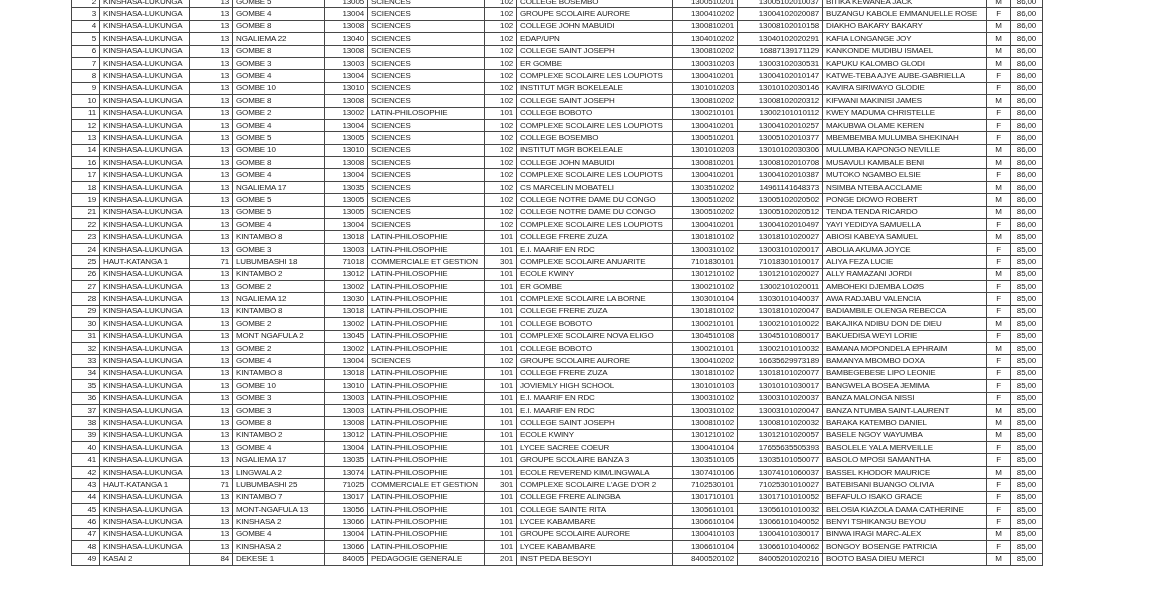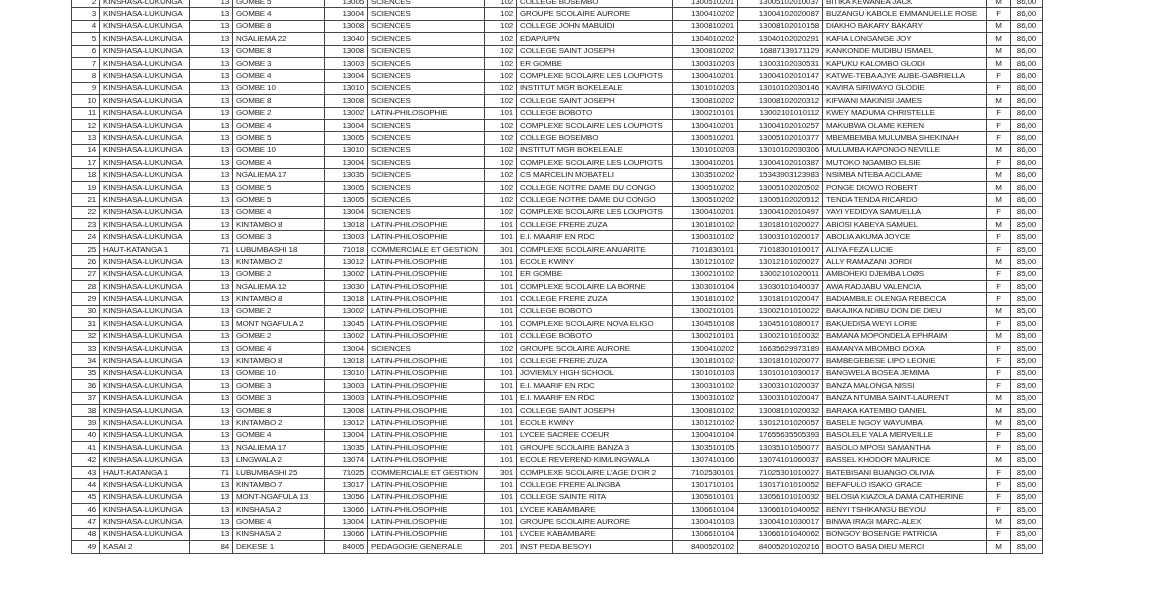--- a/index.html
+++ b/index.html
@@ -250,20 +250,35 @@
           <td class="al">SCIENCES</td>
           <td class="ar">102</td>
           <td class="al">INSTITUT MGR BOKELEALE</td>
           <td class="ar">1301010203</td>
           <td class="ar">13010102030306</td>
           <td class="al">MULUMBA KAPONGO NEVILLE</td>
           <td class="ac">M</td>
           <td class="ac">86,00</td>
         </tr>
         <tr>
+          <td class="ar">16</td>
+          <td class="al">KINSHASA-LUKUNGA</td>
+          <td class="ar">13</td>
+          <td class="al">GOMBE 8</td>
+          <td class="ar">13008</td>
+          <td class="al">SCIENCES</td>
+          <td class="ar">102</td>
+          <td class="al">COLLEGE JOHN MABUIDI</td>
+          <td class="ar">1300810201</td>
+          <td class="ar">13008102010708</td>
+          <td class="al">MUSAVULI KAMBALE BENI</td>
+          <td class="ac">M</td>
+          <td class="ac">86,00</td>
+        </tr>
+        <tr>
           <td class="ar">17</td>
           <td class="al">KINSHASA-LUKUNGA</td>
           <td class="ar">13</td>
           <td class="al">GOMBE 4</td>
           <td class="ar">13004</td>
           <td class="al">SCIENCES</td>
           <td class="ar">102</td>
           <td class="al">COMPLEXE SCOLAIRE LES LOUPIOTS</td>
           <td class="ar">1300410201</td>
           <td class="ar">13004102010387</td>
@@ -274,21 +289,21 @@
         <tr>
           <td class="ar">18</td>
           <td class="al">KINSHASA-LUKUNGA</td>
           <td class="ar">13</td>
           <td class="al">NGALIEMA 17</td>
           <td class="ar">13035</td>
           <td class="al">SCIENCES</td>
           <td class="ar">102</td>
           <td class="al">CS MARCELIN MOBATELI</td>
           <td class="ar">1303510202</td>
-          <td class="ar">15343903123983</td>
+          <td class="ar">14961141648373</td>
           <td class="al">NSIMBA NTEBA ACCLAME</td>
           <td class="ac">M</td>
           <td class="ac">86,00</td>
         </tr>
         <tr>
           <td class="ar">19</td>
           <td class="al">KINSHASA-LUKUNGA</td>
           <td class="ar">13</td>
           <td class="al">GOMBE 5</td>
           <td class="ar">13005</td>

